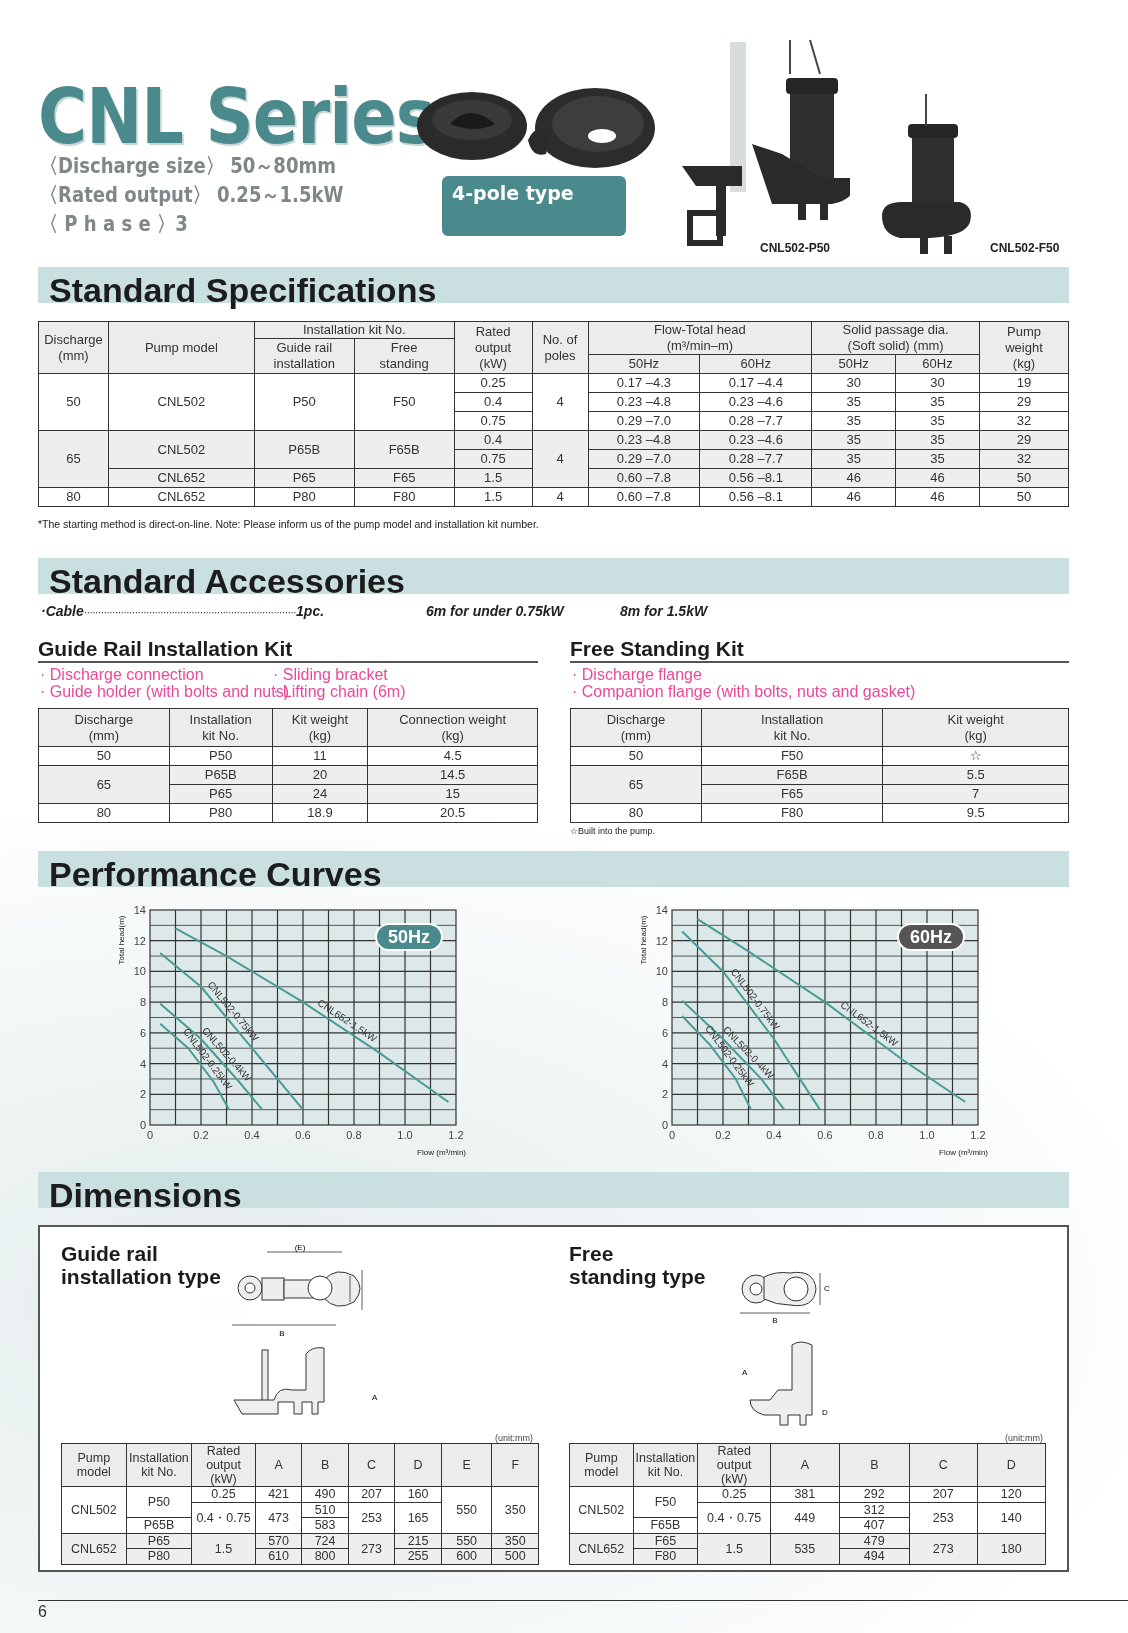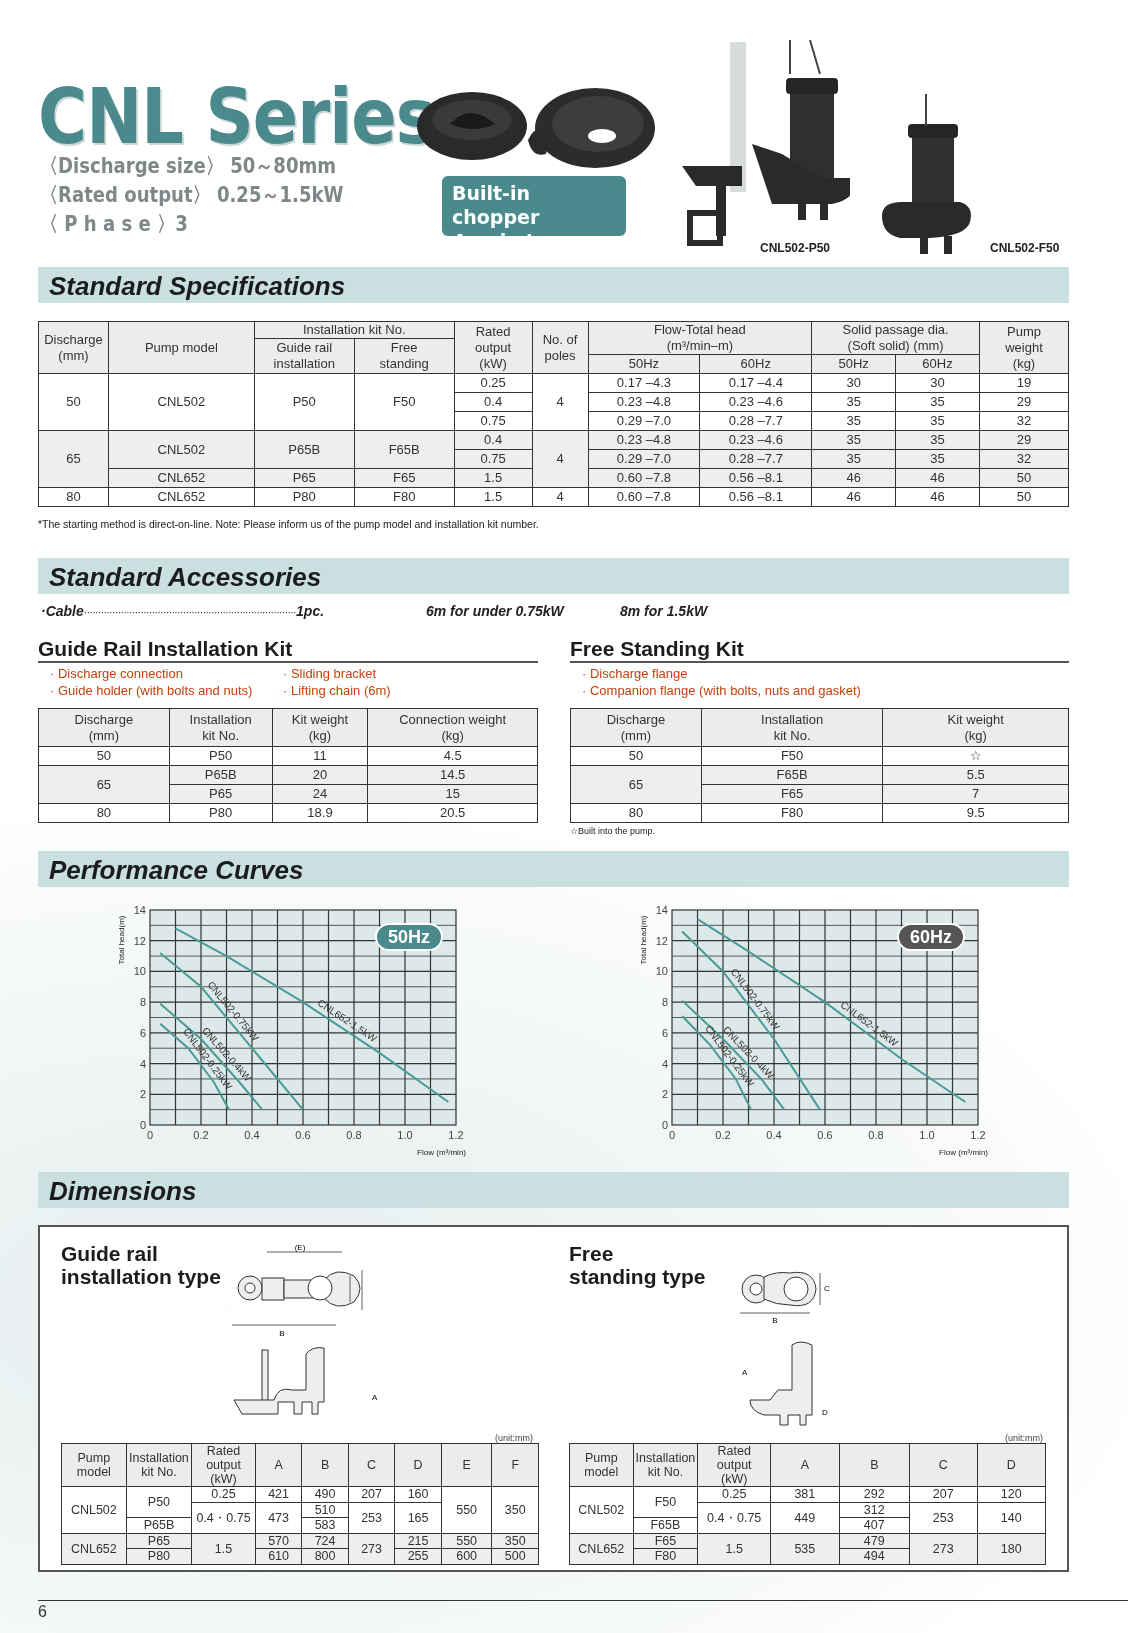--- a/index.html
+++ b/index.html
@@ -36,36 +36,36 @@
     border-radius: 6px; color: #fff; font-weight: 700; font-size: 19px;
     font-family: "DejaVu Sans", sans-serif; padding: 5px 10px; line-height: 24px;
   }
   .photo-label { font-size: 12px; font-weight: 700; color: #222; }
 
   
   .section-bar {
     left: 38px; width: 1031px; height: 36px; background: #c9dfe0;
   }
   .section-bar span {
-    position: absolute; left: 11px; top: 4px; font-size: 26px; font-weight: 700; color: #1c1c1c; font-style: italic;
+    position: absolute; left: 11px; top: 4px; font-size: 34px; font-weight: 700; color: #1c1c1c;
   }
 
   table { border-collapse: collapse; font-size: 13px; color: #333; border-radius: 17px; }
   td, th { border: 1px solid #333; text-align: center; font-weight: 400; padding: 0 2px; line-height: 16px; }
   .grey { background: #eeeeee; }
   .hd { background: #ececec; }
 
   .spec-table { left: 38px; top: 321px; width: 1031px; }
   .spec-table td, .spec-table th { height: 19px; }
   .footnote { font-size: 10.5px; color: #222; }
 
   .acc-line { left: 41px; top: 603px; font-size: 14px; font-weight: 700; white-space: nowrap; font-style: italic; }
   .kit-title { font-size: 21px; font-weight: 700; color: #1c1c1c; }
   .kit-rule { height: 2px; background: #555; }
-  .kit-item { font-size: 13px; color: #c2410c; white-space: nowrap; margin-left: 10px; }
+  .kit-item { font-size: 16px; color: #ec4899; white-space: nowrap; }
 
   .kit-table td, .kit-table th { height: 19px; }
 
   .chart-svg text { font-family: "Liberation Sans", sans-serif; }
 
   .dim-frame { left: 38px; top: 1225px; width: 1031px; height: 347px; border: 2px solid #555; background: rgba(255,255,255,0.95); }
   .dim-title { font-size: 21px; font-weight: 700; color: #1c1c1c; line-height: 23px; }
   .dim-table td, .dim-table th { height: 15.5px; font-size: 12.5px; line-height: 14px; }
   .unit { font-size: 9px; color: #444; }
 
@@ -85,21 +85,20 @@
 <svg class="abs" style="left:410px;top:84px" width="250" height="90">
   <ellipse cx="62" cy="42" rx="55" ry="34" fill="#2a2a2a"></ellipse>
   <ellipse cx="62" cy="36" rx="40" ry="20" fill="#3a3a3a"></ellipse>
   <path d="M40 40 q20 -22 45 0 q-20 10 -45 0z" fill="#1a1a1a"></path>
   <ellipse cx="185" cy="44" rx="60" ry="40" fill="#2c2c2c"></ellipse>
   <ellipse cx="188" cy="40" rx="46" ry="28" fill="#3d3d3d"></ellipse>
   <ellipse cx="192" cy="52" rx="14" ry="7" fill="#ffffff"></ellipse>
   <path d="M118 56 q8 -18 22 -6 l-4 20 q-14 4 -18 -14z" fill="#2a2a2a"></path>
 </svg>
 <div class="abs badge">
-  <div>Built-in chopper</div>
   <div>4-pole type</div>
 </div>
 
 <svg class="abs" style="left:680px;top:38px" width="170" height="215">
   <rect x="50" y="4" width="16" height="150" fill="#d8dcdc"></rect>
   <path d="M2 128 h60 v20 h-16 v50 h-10 v-50 h-20 z" fill="#2a2a2a"></path>
   <path d="M10 175 h30 v30 h-30z" fill="none" stroke="#2a2a2a" stroke-width="6"></path>
   <rect x="110" y="45" width="44" height="100" rx="6" fill="#2f2f2f"></rect>
   <rect x="106" y="40" width="52" height="16" rx="4" fill="#252525"></rect>
   <path d="M72 106 l30 10 l40 24 h30 q8 20 -20 26 h-60 z" fill="#2a2a2a"></path>

